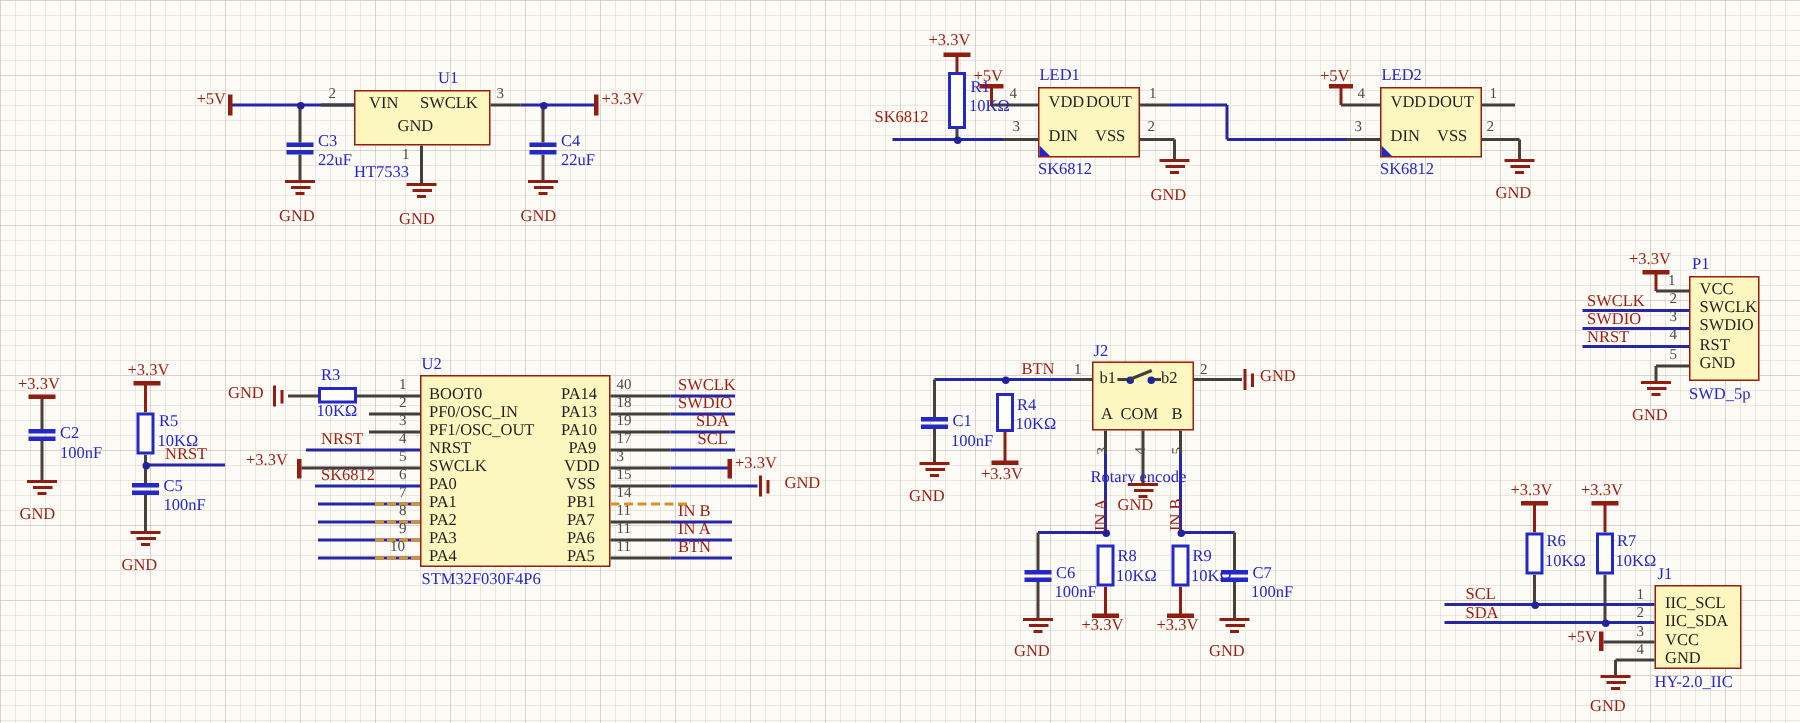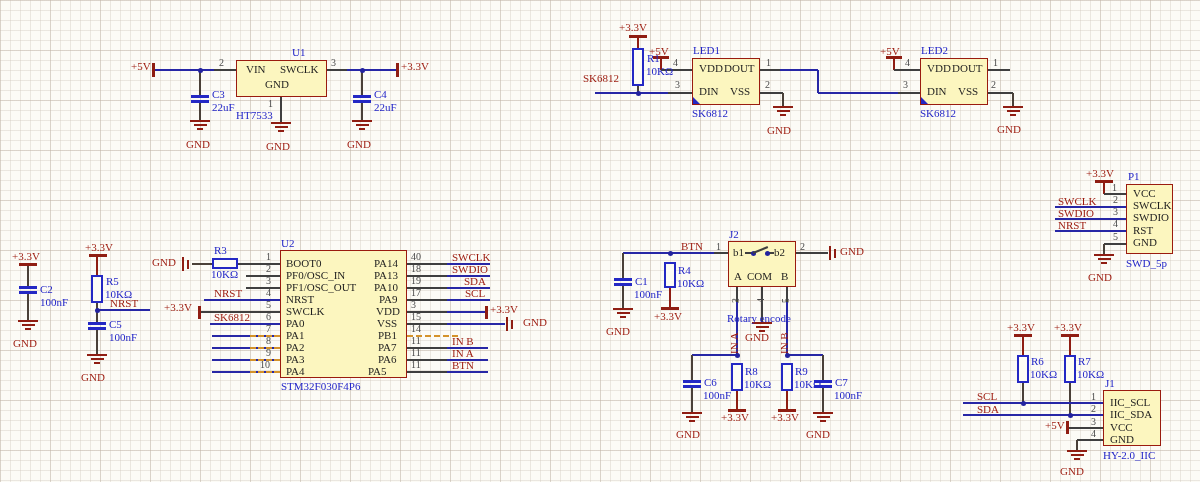--- a/index.html
+++ b/index.html
@@ -336,21 +336,21 @@
     <div class="t k" style="left: 286px; top: 366px;">PA4</div>
     <div class="t k" style="left: 374px; top: 258px; text-align: right;">PA14</div>
     <div class="t k" style="left: 374px; top: 270px;">PA13</div>
     <div class="t k" style="left: 374px; top: 282px;">PA10</div>
     <div class="t k" style="left: 379px; top: 294px;">PA9</div>
     <div class="t k" style="left: 376px; top: 306px;">VDD</div>
     <div class="t k" style="left: 377px; top: 318px;">VSS</div>
     <div class="t k" style="left: 378px; top: 330px;">PB1</div>
     <div class="t k" style="left: 378px; top: 342px;">PA7</div>
     <div class="t k" style="left: 378px; top: 354px;">PA6</div>
-    <div class="t k" style="left: 368px; top: 366px;">PA5</div>
+    <div class="t k" style="left: 378px; top: 366px;">PA5</div>
     <div class="t n" style="left: 411px; top: 252px;">40</div>
     <div class="t n" style="left: 411px; top: 264px;">18</div>
     <div class="t n" style="left: 411px; top: 276px;">19</div>
     <div class="t n" style="left: 411px; top: 288px;">17</div>
     <div class="t n" style="left: 411px; top: 300px;">3</div>
     <div class="t n" style="left: 411px; top: 312px;">15</div>
     <div class="t n" style="left: 411px; top: 324px;">14</div>
     <div class="t n" style="left: 411px; top: 336px;">11</div>
     <div class="t n" style="left: 411px; top: 348px;">11</div>
     <div class="t n" style="left: 411px; top: 360px;">11</div>

